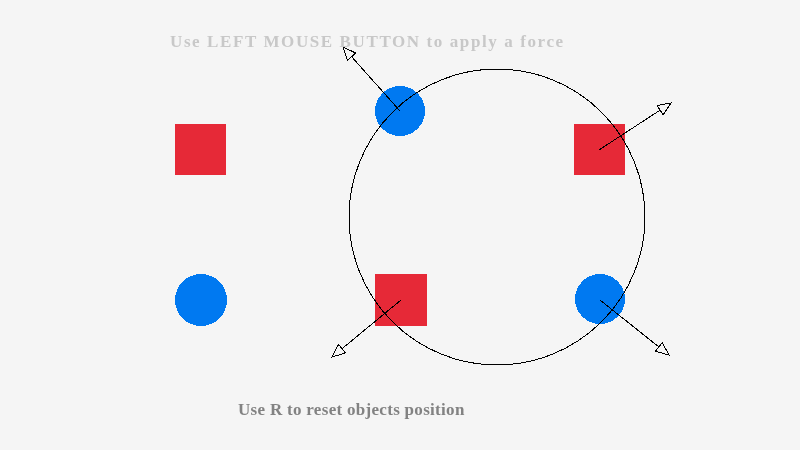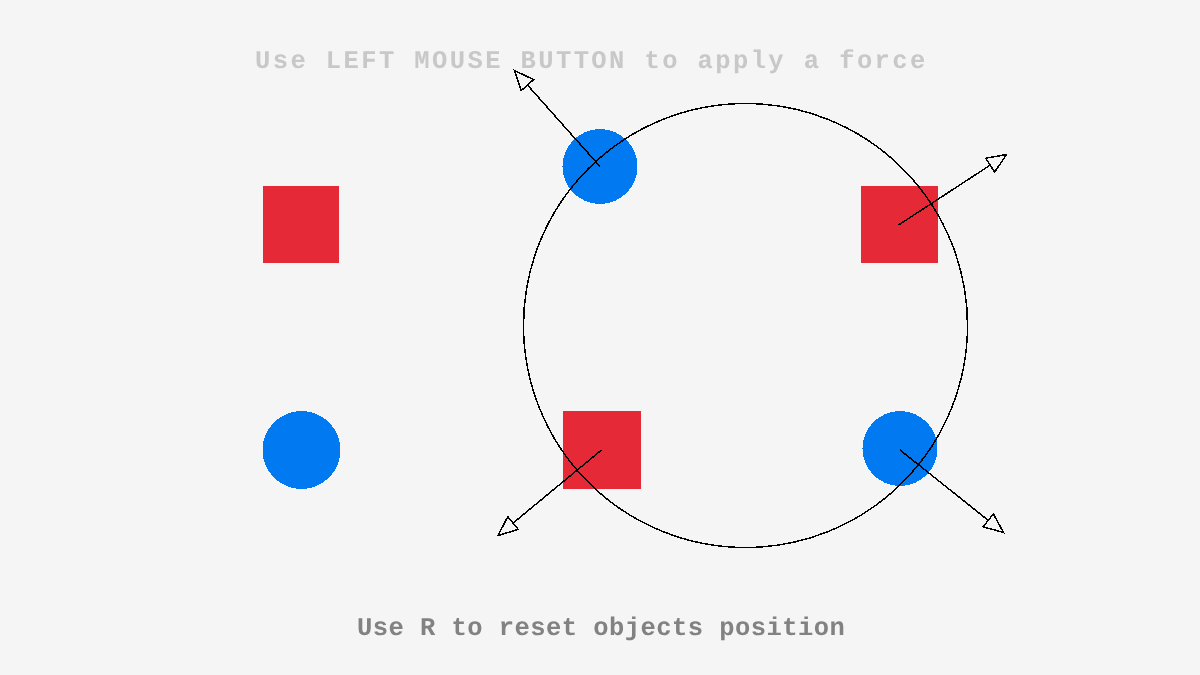--- a/index.html
+++ b/index.html
@@ -6,38 +6,38 @@
     margin: 0;
     padding: 0;
     width: 800px;
     height: 450px;
     overflow: hidden;
   }
   .stage {
     position: relative;
     width: 800px;
     height: 450px;
-    font-family: Liberation Mono, monospace;
+    font-family: Liberation Serif, serif;
   }
   .instruction {
     position: absolute;
     font-size: 17px;
     line-height: 20px;
     white-space: pre;
     font-weight: bold;
     user-select: none;
   }
   .instruction.top {
     left: 170px;
     top: 32px;
     letter-spacing: 1.6px;
   }
   .instruction.bottom {
     left: 238px;
-    top: 410px;
+    top: 400px;
     letter-spacing: 0.3px;
   }
   svg#scene {
     position: absolute;
     left: 0;
     top: 0;
     shape-rendering: crispEdges;
   }
 </style>
 </head>

